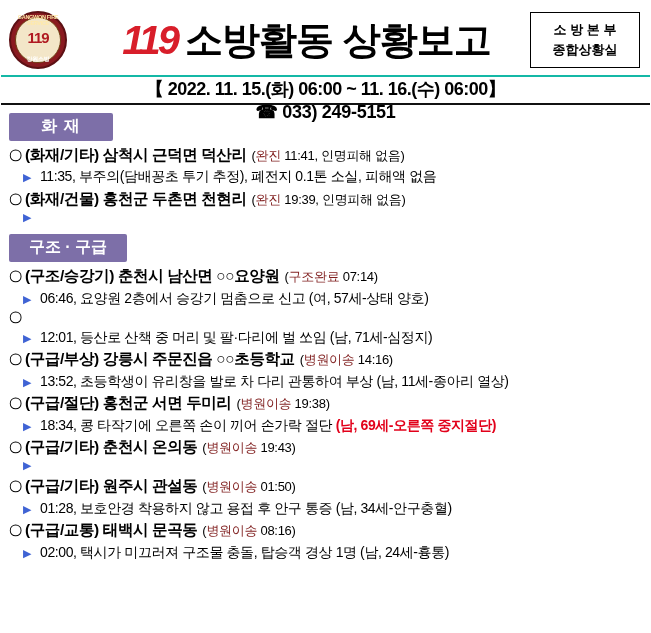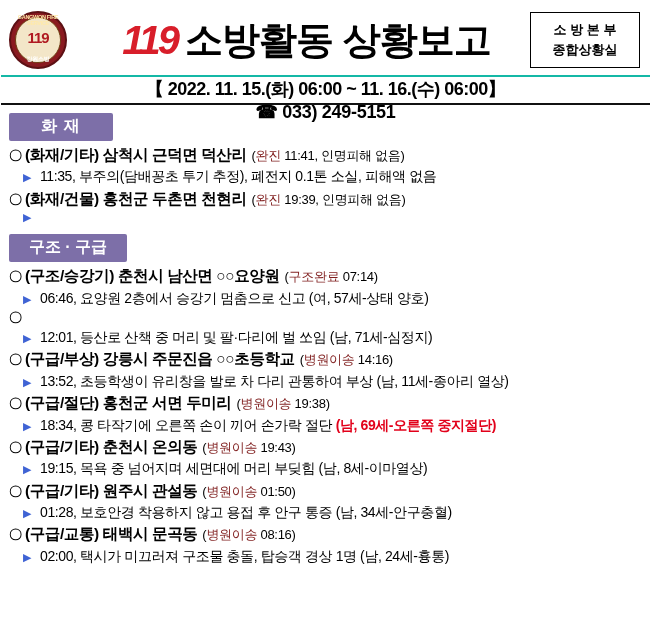--- a/index.html
+++ b/index.html
@@ -269,21 +269,20 @@
         <div class="entry-sub">
           <span class="bullet-tri">▶</span>
           <span class="sub-text"><span>18:34, 콩 타작기에 오른쪽 손이 끼어 손가락 절단 </span><span class="hl-red">(남, 69세-오른쪽 중지절단)</span></span>
         </div>
         <div class="entry-main">
           <span class="bullet-o">〇</span>
           <span><span class="cat">(구급/기타)</span><span class="place">춘천시 온의동</span><span class="status"><span>(</span><span class="res">병원이송</span><span> 19:43)</span></span></span>
         </div>
         <div class="entry-sub">
           <span class="bullet-tri">▶</span>
-          <span class="sub-text"><span>19:15, 목욕 중 넘어지며 세면대에 머리 부딪힘 (남, 8세-이마열상)</span><span class="hl-red"></span></span>
         </div>
         <div class="entry-main">
           <span class="bullet-o">〇</span>
           <span><span class="cat">(구급/기타)</span><span class="place">원주시 관설동</span><span class="status"><span>(</span><span class="res">병원이송</span><span> 01:50)</span></span></span>
         </div>
         <div class="entry-sub">
           <span class="bullet-tri">▶</span>
           <span class="sub-text"><span>01:28, 보호안경 착용하지 않고 용접 후 안구 통증 (남, 34세-안구충혈)</span><span class="hl-red"></span></span>
         </div>
         <div class="entry-main">

